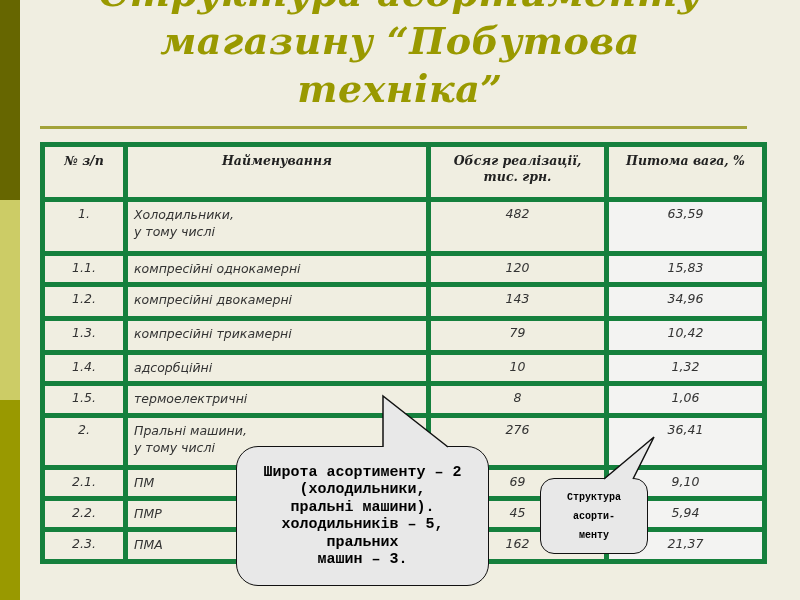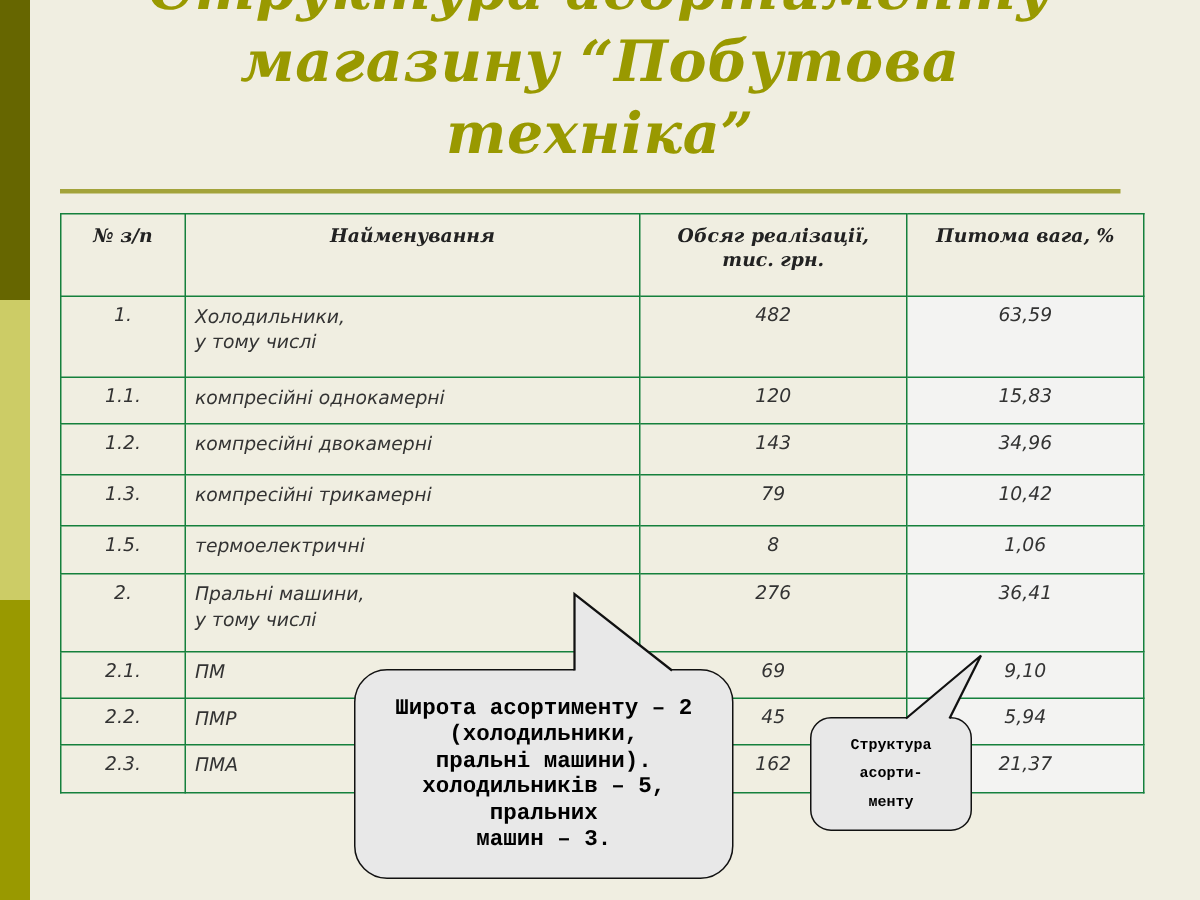--- a/index.html
+++ b/index.html
@@ -29,21 +29,21 @@
     }
 
     table.grid {
       position: absolute; left: 40px; top: 142px;
       width: 722px; border-collapse: collapse;
       font-family: "DejaVu Sans", sans-serif;
       font-style: italic; font-size: 12.5px; color: #222;
       table-layout: fixed;
     }
     table.grid td, table.grid th {
-      border: 1px solid #15803d;
+      border: 5px solid #15803d;
       vertical-align: top;
       padding: 4px 6px 0 6px;
       background: #f0eee1;
     }
     table.grid th {
       font-family: "DejaVu Serif", serif;
       font-weight: bold; font-size: 12.5px; line-height: 16px;
       text-align: center; padding-top: 6px;
     }
     table.grid td.num { text-align: center; color: #333; }
@@ -117,20 +117,26 @@
     <td class="name">компресійні двокамерні</td>
     <td class="num">143</td>
     <td class="pct">34,96</td>
   </tr>
   <tr style="height:34px">
     <td class="num">1.3.</td>
     <td class="name">компресійні трикамерні</td>
     <td class="num">79</td>
     <td class="pct">10,42</td>
   </tr>
+  <tr style="height:31px">
+    <td class="num">1.4.</td>
+    <td class="name">адсорбційні</td>
+    <td class="num">10</td>
+    <td class="pct">1,32</td>
+  </tr>
   <tr style="height:32px">
     <td class="num">1.5.</td>
     <td class="name">термоелектричні</td>
     <td class="num">8</td>
     <td class="pct">1,06</td>
   </tr>
   <tr style="height:52px">
     <td class="num">2.</td>
     <td class="name">
           <div>Пральні машини,</div>

